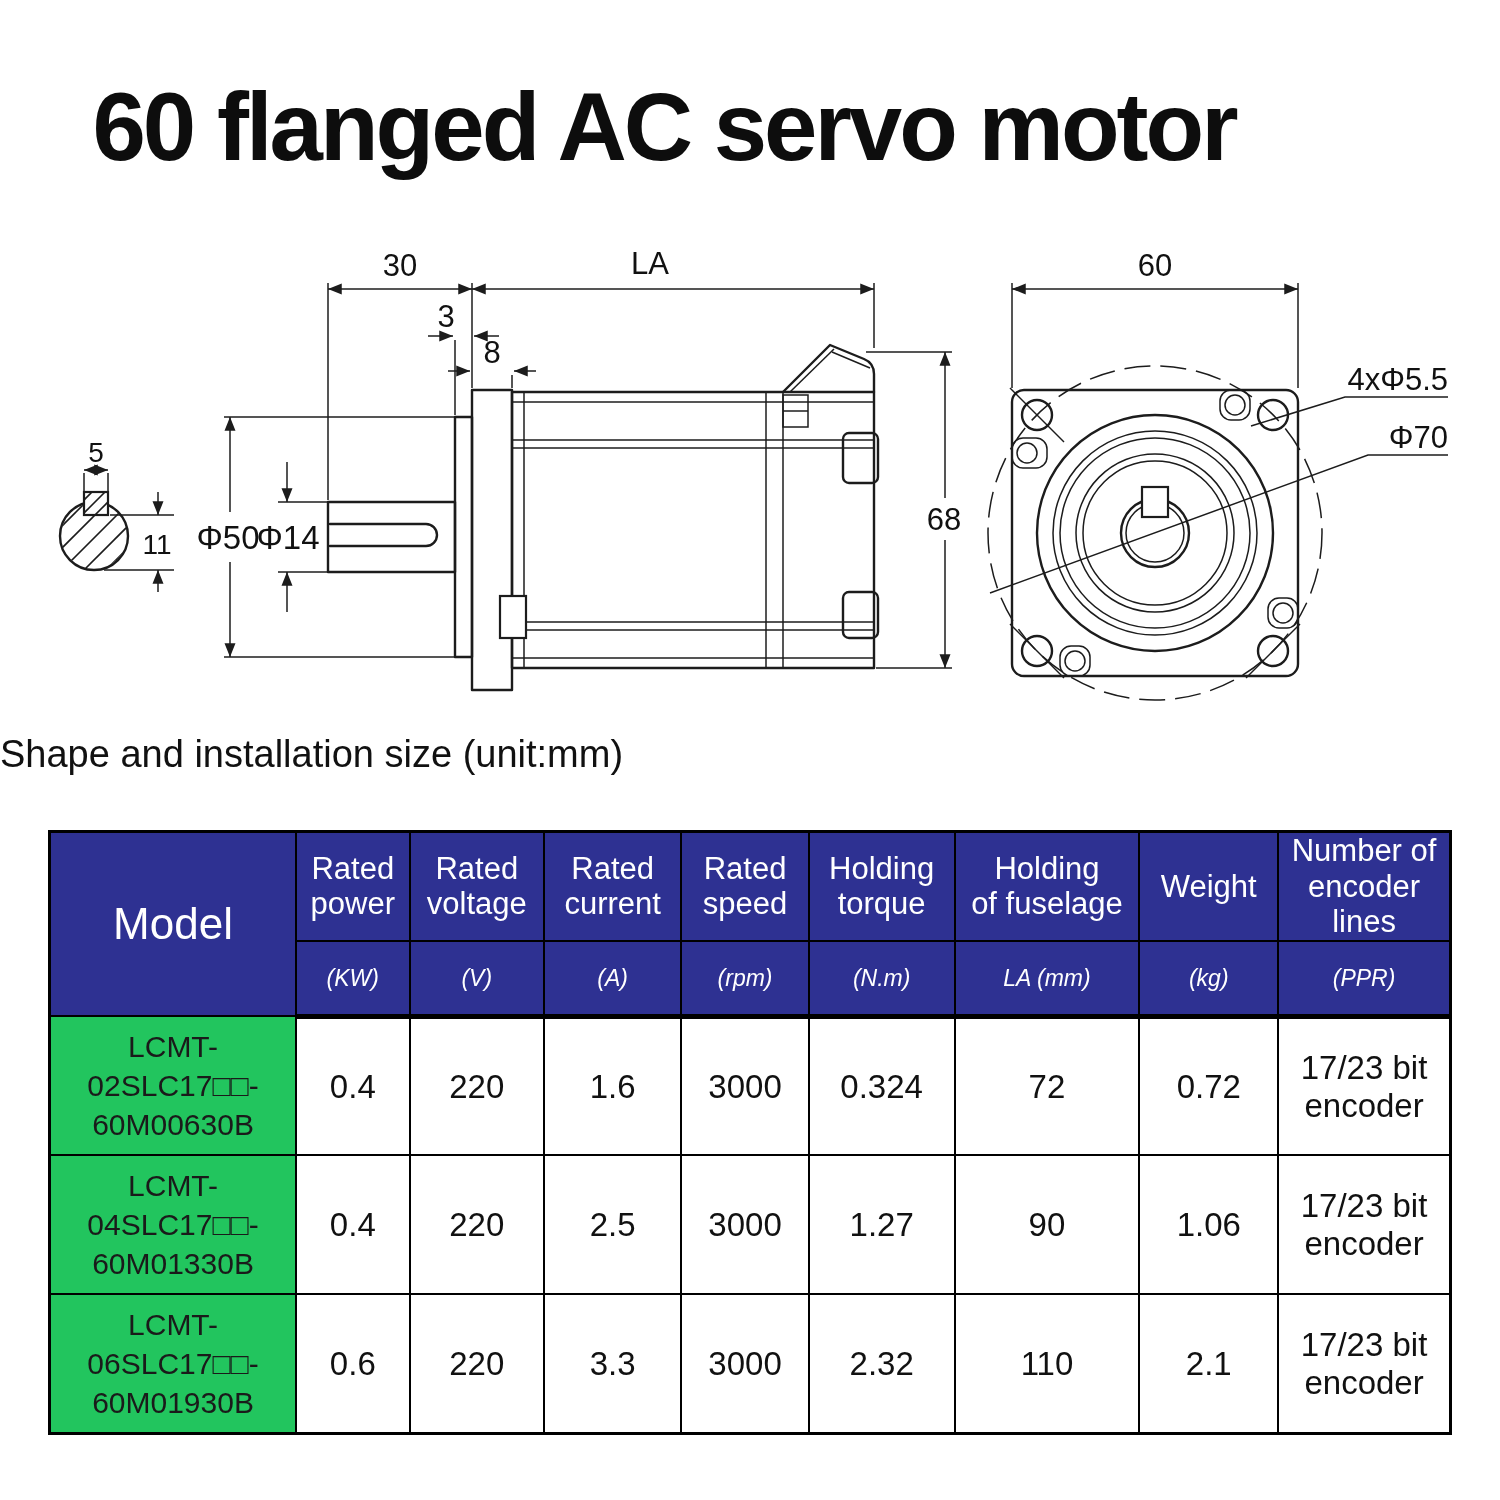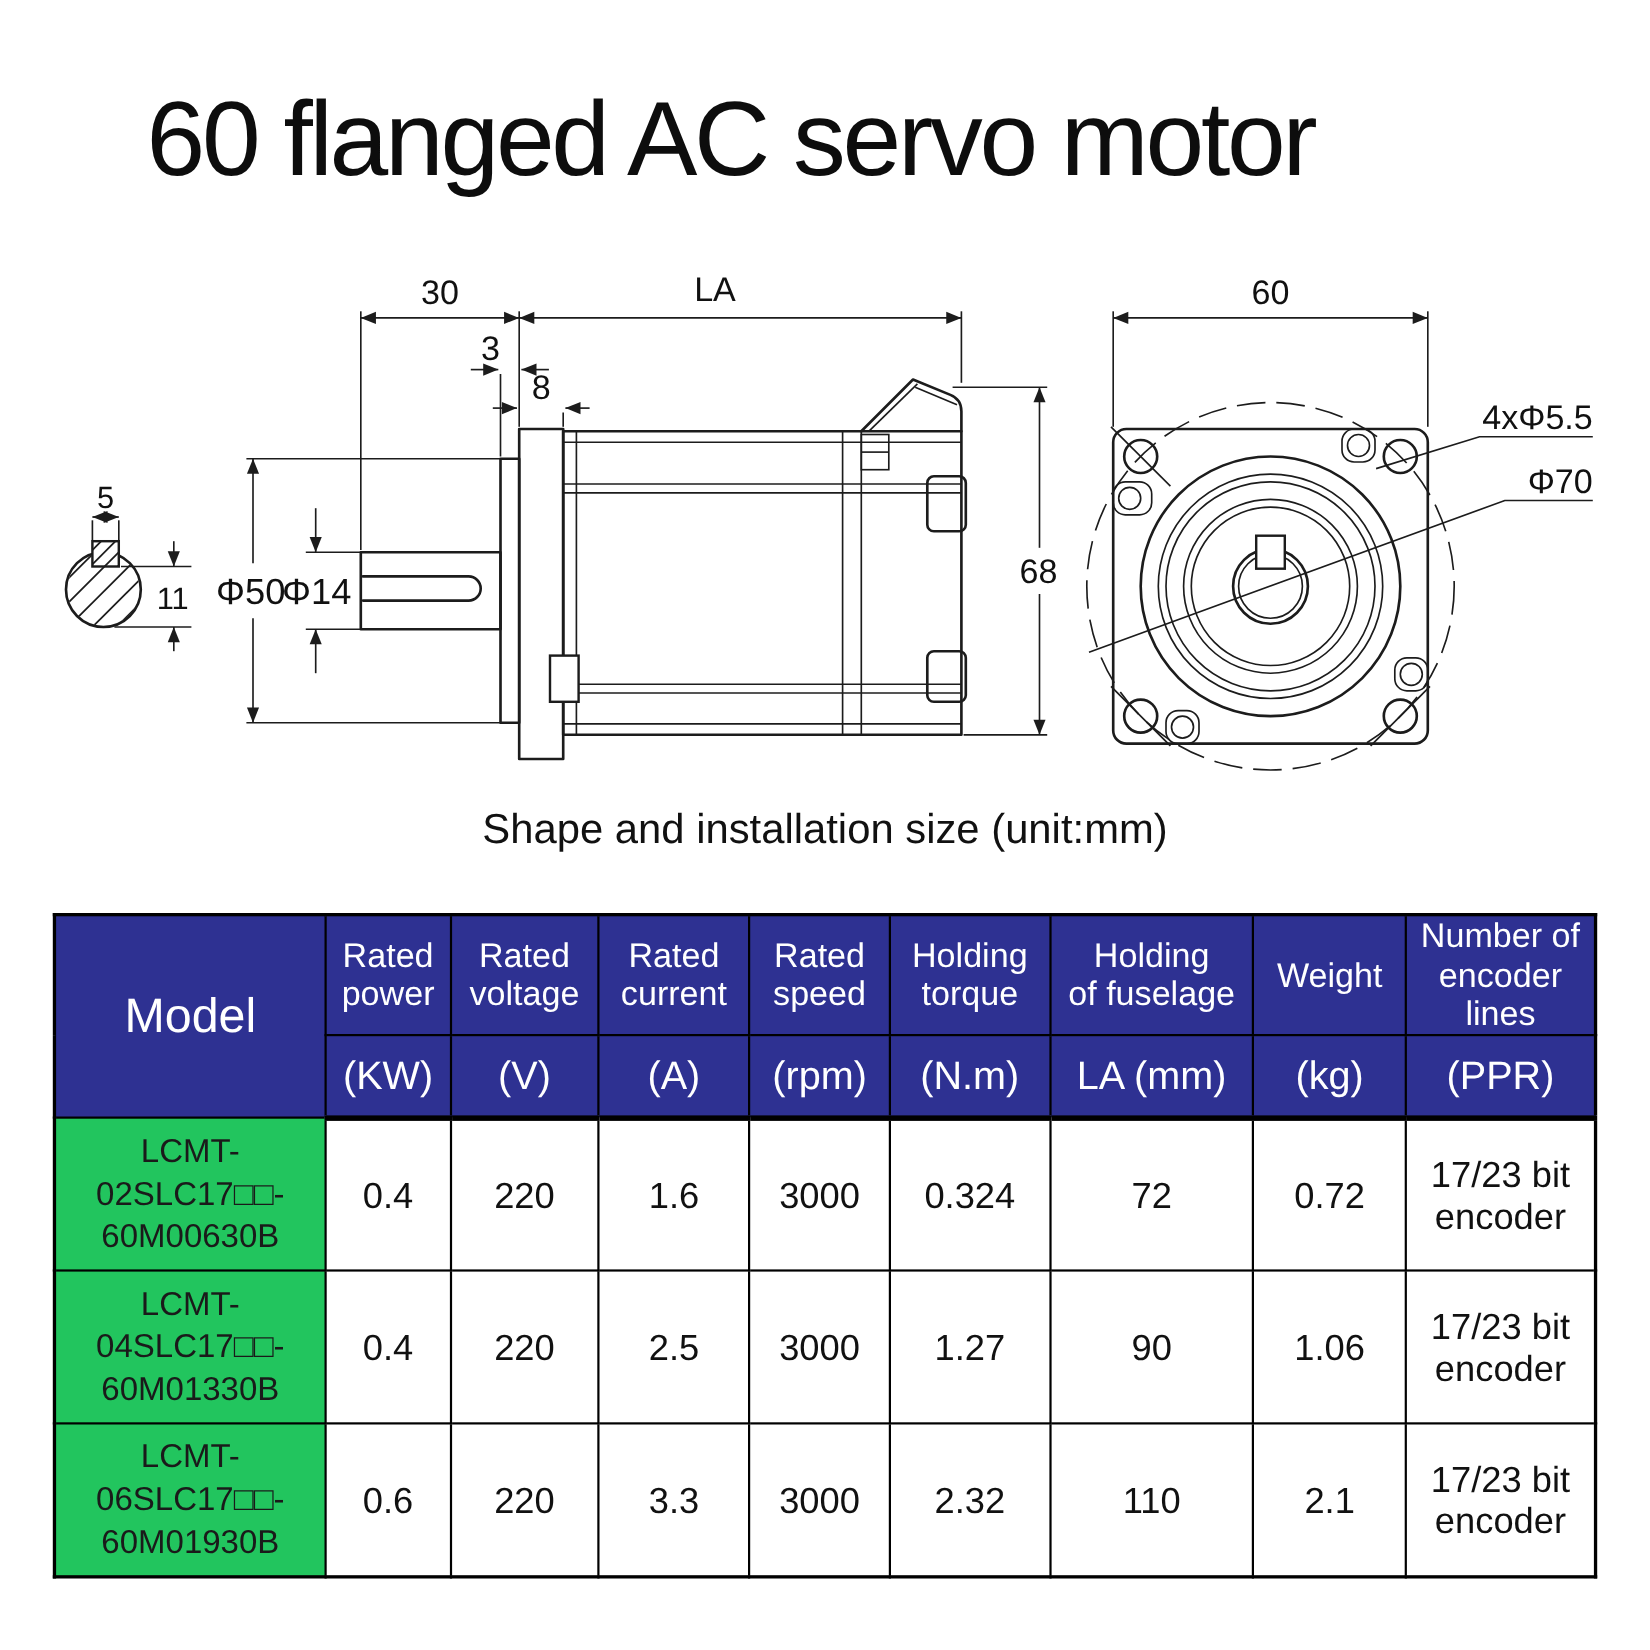--- a/index.html
+++ b/index.html
@@ -1,27 +1,27 @@
 <!DOCTYPE html>
 <html><head>
 <meta charset="utf-8">
 <style>
   html,body{margin:0;padding:0;width:1500px;height:1500px;background:#ffffff;overflow:hidden;
             font-family:"Liberation Sans", sans-serif;}
   .title{position:absolute;top:72px;left:0;width:1328px;text-align:center;
-         font-size:96px;font-weight:normal;letter-spacing:-3px;color:#0d0d0d;white-space:nowrap;}
+         font-size:96px;font-weight:bold;letter-spacing:-3px;color:#0d0d0d;white-space:nowrap;}
   #drawing{position:absolute;top:230px;left:0;}
-  .caption{position:absolute;top:733px;left:0;width:1500px;text-align:center;
+  .caption{position:absolute;top:733px;left:0;width:1500px;
            font-size:38px;color:#111;}
   table.spec{position:absolute;left:48px;top:830px;width:1404px;border-collapse:collapse;
              table-layout:fixed;border:3px solid #000;}
   table.spec th, table.spec td{border:2px solid #000;text-align:center;vertical-align:middle;
              white-space:pre-line;padding:0 4px;}
   thead th{background:#2e3192;color:#ffffff;font-weight:400;font-size:31px;line-height:1.15;}
-  thead tr.units th{font-size:36px;height:72px;}
+  thead tr.units th{font-size:23px;height:72px;font-style:italic;}
   thead tr.names th{height:104px;}
   thead tr.units th{border-bottom:5px solid #000;}
   th.model-h{font-size:44px;}
   tbody tr{height:139px;}
   tbody td{font-size:33px;color:#111;background:#ffffff;}
   tbody td.model-cell{background:#22c55e;font-size:30px;line-height:1.3;color:#1a1a1a;}
   
   .edge{fill:none;stroke:#1c1c1c;stroke-width:2.4;stroke-linejoin:round;stroke-linecap:round;}
   .thin{fill:none;stroke:#1c1c1c;stroke-width:1.5;}
   .dim{fill:none;stroke:#1c1c1c;stroke-width:1.5;}

